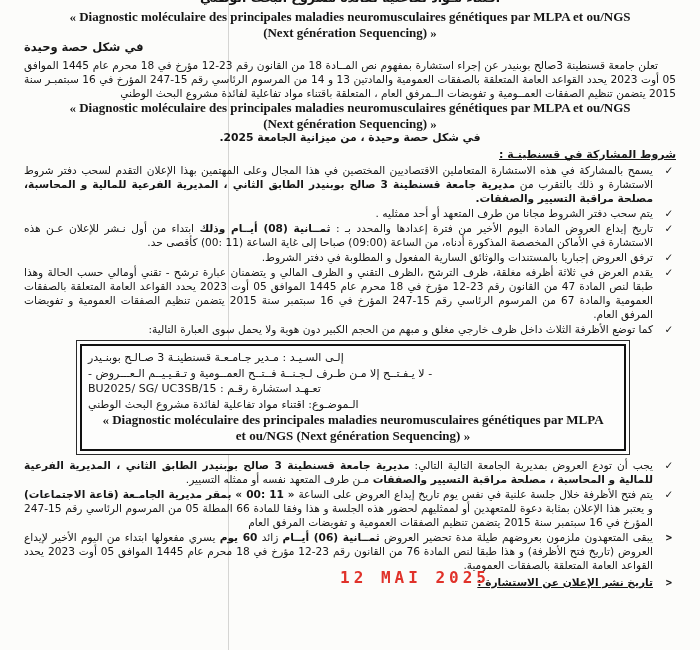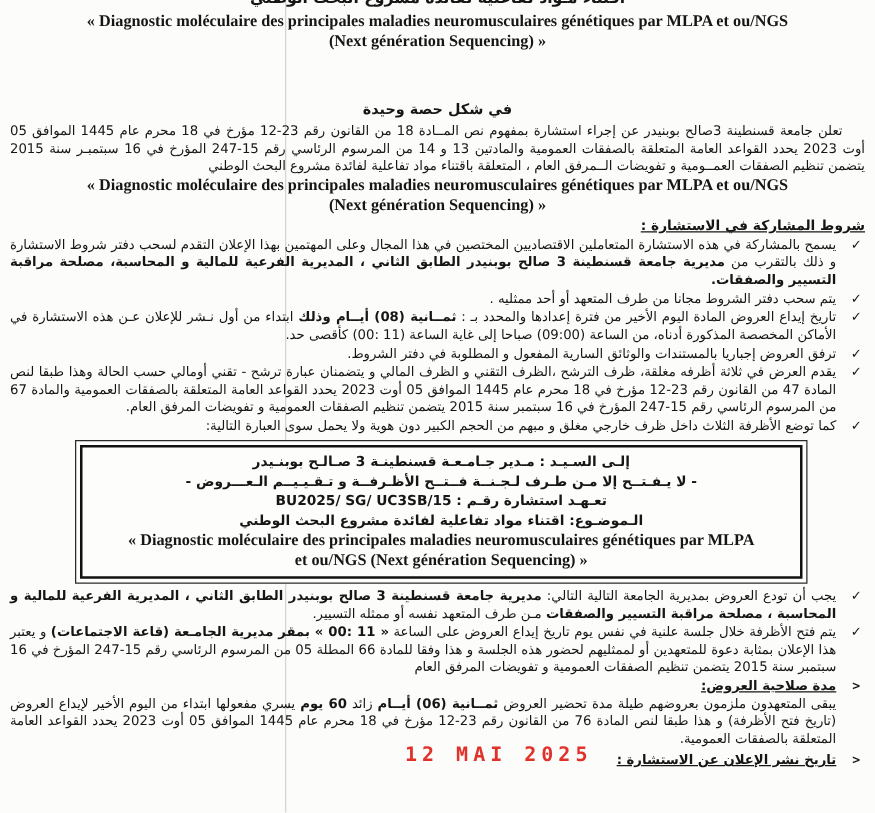--- a/index.html
+++ b/index.html
@@ -2,42 +2,42 @@
 <html><head>
 <meta charset="utf-8">
 <style>
   html,body{margin:0;padding:0;}
   body{
     width:700px;height:650px;overflow:hidden;
     background:#fcfcfa;color:#161616;
     font-family:"DejaVu Sans",sans-serif;
     position:relative;
   }
-  .page{padding:0 8px;position:relative;}
+  .page{padding:0 24px;position:relative;}
   .ar{font-size:10.6px;line-height:14px;}
   .b{font-weight:bold;}
   .u{text-decoration:underline;}
   .frt{
     font-family:"Liberation Serif",serif;font-weight:bold;
     font-size:13px;line-height:15.5px;text-align:center;direction:ltr;
   }
   .clipwrap{height:9px;overflow:hidden;}
   .clipline{margin-top:-9px;font-size:12.5px;font-weight:bold;text-align:center;}
-  .lotline{font-weight:bold;font-size:11.5px;line-height:15px;text-align:center;margin-top:40px;}
+  .lotline{font-weight:bold;font-size:11.5px;line-height:15px;text-align:left;}
   .intro{text-align:justify;text-indent:18px;margin-top:3px;}
   .budget{font-weight:bold;font-size:10.8px;line-height:14px;text-align:center;}
   .sechead{margin-top:2px;font-weight:bold;font-size:11px;line-height:15px;text-align:right;padding-left:28px;}
   .sechead .ht{text-decoration:underline;}
   .row{display:flex;gap:9px;margin-top:1px;}
   .tick{flex:0 0 14px;text-align:center;font-size:10.5px;line-height:14px;}
   .arrowg{font-weight:bold;font-family:"DejaVu Sans Mono",monospace;}
   .txt{flex:1;text-align:justify;}
   .box-outer{border:1.5px solid #2a2a2a;margin:4px 46px 3px 52px;padding:3px;background:#fdfdfc;}
   .box-inner{border:2px solid #111;padding:4px 6px 5px 6px;}
-  .boxline{font-weight:bold;font-size:11px;line-height:15.5px;text-align:center;}
+  .boxline{font-weight:normal;font-size:11px;line-height:15.5px;text-align:left;}
   .boxfr{font-family:"Liberation Serif",serif;font-weight:bold;font-size:13px;line-height:16px;text-align:center;direction:ltr;}
   .pubrow{position:relative;margin-top:3px;}
   .stamp{
     position:absolute;left:316px;top:-4px;
     font-family:"DejaVu Sans Mono",monospace;font-weight:bold;
     font-size:16px;letter-spacing:4px;direction:ltr;white-space:nowrap;
   }
   .artifact{
     position:absolute;top:0;left:228px;width:1px;height:650px;
     background:rgba(110,110,110,0.28);pointer-events:none;
@@ -55,23 +55,24 @@
   </div>
 
   <div class="frt">« Diagnostic moléculaire des principales maladies neuromusculaires génétiques par MLPA et ou/NGS</div>
   <div class="frt">(Next génération Sequencing) »</div>
   <div class="lotline ar">في شكل حصة وحيدة</div>
 
   <div class="ar intro">تعلن جامعة قسنطينة 3صالح بوبنيدر عن إجراء استشارة بمفهوم نص المــادة 18 من القانون رقم 23-12 مؤرخ في 18 محرم عام 1445 الموافق 05 أوت 2023 يحدد القواعد العامة المتعلقة بالصفقات العمومية والمادتين 13 و 14 من المرسوم الرئاسي رقم 15-247 المؤرخ في 16 سبتمبـر سنة 2015 يتضمن تنظيم الصفقات العمــومية و تفويضات الــمرفق العام ، المتعلقة باقتناء مواد تفاعلية لفائدة مشروع البحث الوطني</div>
 
   <div class="frt">« Diagnostic moléculaire des principales maladies neuromusculaires génétiques par MLPA et ou/NGS</div>
   <div class="frt">(Next génération Sequencing) »</div>
+  <div class="budget ar">في شكل حصة وحيدة ، من ميزانية الجامعة 2025.</div>
 
   <div class="sechead">
-    <span class="ht">شروط المشاركة في الاستشارة :</span>
+    <span class="ht">شروط المشاركة في قسنطينـة :</span>
   </div>
 
   <div class="row ar">
     <span class="tick">✓</span>
     <div class="txt">
       <span>يسمح بالمشاركة في هذه الاستشارة المتعاملين الاقتصاديين المختصين في هذا المجال وعلى المهتمين بهذا الإعلان التقدم لسحب دفتر شروط الاستشارة و ذلك بالتقرب من </span><span class="b">مديرية جامعة قسنطينة 3 صالح  بوبنيدر  الطابق الثاني ، المديرية الفرعية للمالية  و  المحاسبة، مصلحة مراقبة التسيير والصفقات.</span>
     </div>
   </div>
 
   <div class="row ar">
@@ -97,21 +98,21 @@
   </div>
 
   <div class="row ar">
     <span class="tick">✓</span>
     <div class="txt">كما توضع الأظرفة الثلاث  داخل ظرف خارجي مغلق و مبهم من الحجم الكبير دون هوية ولا يحمل سوى العبارة التالية:</div>
   </div>
 
   <div class="box-outer">
     <div class="box-inner">
       <div class="boxline ar">إلـى السـيـد : مـدير جـامـعـة قسنطينـة 3 صـالـح بوبنـيدر</div>
-      <div class="boxline ar">- لا يـفـتــح إلا مـن طـرف لـجـنــة فــتــح الأظـرفــة و تـقـيـيــم الـعـــروض -</div>
+      <div class="boxline ar">- لا يـفـتــح إلا مـن طـرف لـجـنــة فــتــح العمــومية و تـقـيـيــم الـعـــروض -</div>
       <div class="boxline ar">تعـهـد استشارة رقـم : BU2025/ SG/ UC3SB/15</div>
       <div class="boxline ar">الـموضـوع:  اقتناء مواد تفاعلية لفائدة مشروع البحث الوطني</div>
       <div class="boxfr">« Diagnostic moléculaire des principales maladies neuromusculaires génétiques par MLPA</div>
       <div class="boxfr">et ou/NGS (Next génération Sequencing) »</div>
     </div>
   </div>
 
   <div class="row ar">
     <span class="tick">✓</span>
     <div class="txt">
@@ -122,21 +123,20 @@
   <div class="row ar">
     <span class="tick">✓</span>
     <div class="txt">
       <span>يتم فتح الأظرفة خلال جلسة علنية في نفس يوم تاريخ إيداع العروض على الساعة </span><span class="b" dir="ltr">« 00: 11 »</span><span class="b"> بمقر مديرية الجامـعة (قاعة الاجتماعات)</span><span> و يعتبر هذا الإعلان بمثابة دعوة للمتعهدين أو لممثليهم لحضور هذه الجلسة و هذا وفقا للمادة 66 المطلة 05 من  المرسوم الرئاسي رقم 15-247 المؤرخ في 16 سبتمبر سنة 2015 يتضمن تنظيم الصفقات العمومية و تفويضات المرفق العام</span>
     </div>
   </div>
 
   <div class="row ar">
     <span class="tick arrowg">&lt;</span>
     <div class="txt">
-      <div><span class="b u">مدة صلاحية العروض:</span></div>
       <span>يبقى المتعهدون ملزمون بعروضهم طيلة مدة تحضير العروض </span><span class="b">ثمــانية (06) أيــام</span><span> زائد </span><span class="b">60 يوم</span><span> يسري مفعولها ابتداء من اليوم الأخير لإيداع العروض (تاريخ فتح الأظرفة) و هذا طبقا لنص المادة 76 من القانون رقم 23-12 مؤرخ في 18 محرم عام 1445 الموافق 05 أوت 2023 يحدد القواعد العامة المتعلقة بالصفقات العمومية.</span>
     </div>
   </div>
 
   <div class="row ar pubrow">
     <span class="tick arrowg">&lt;</span>
     <div class="txt">
       <span class="b u">تاريخ نشر الإعلان  عن الاستشارة :</span>
     </div>
     <span class="stamp" style="color: rgb(224, 50, 42);">12 MAI 2025</span>

